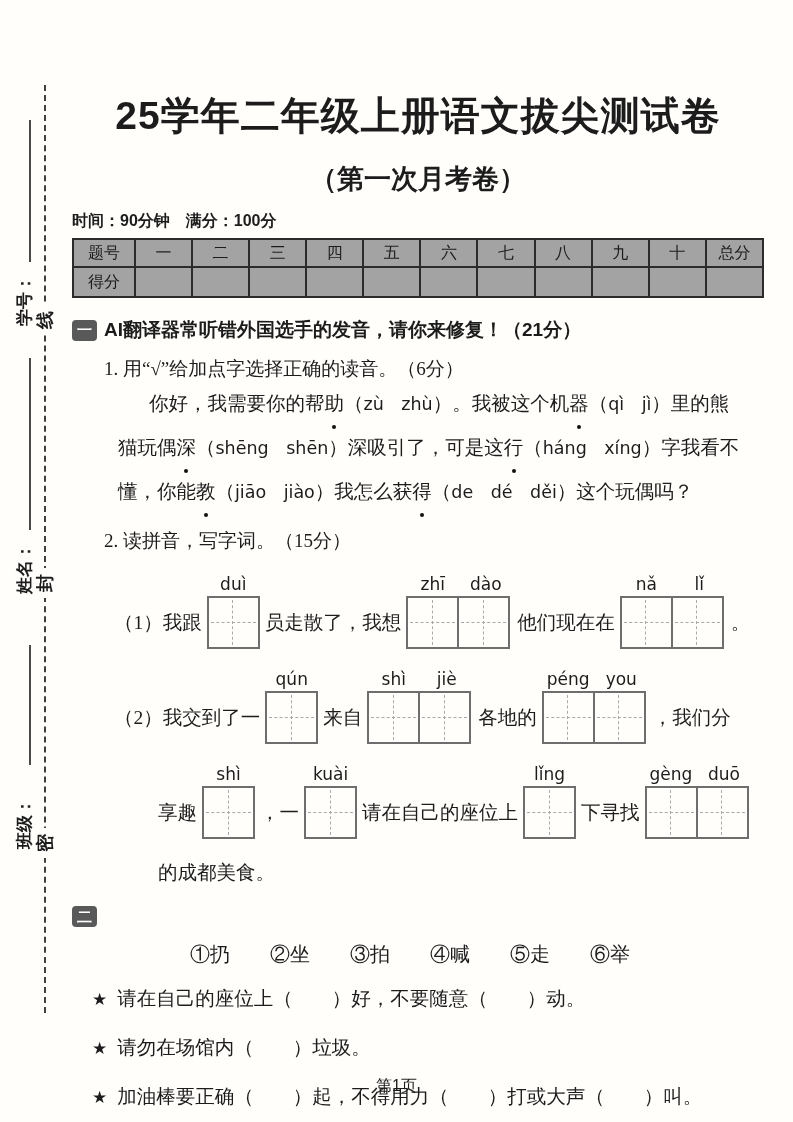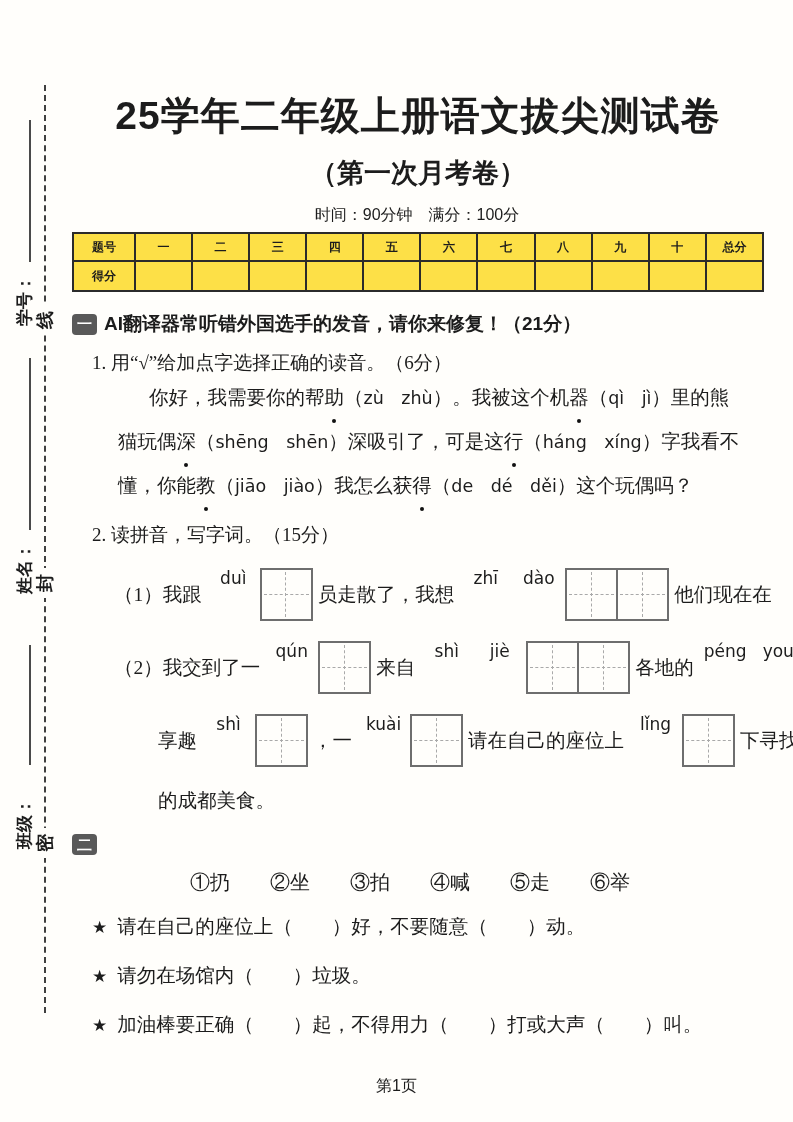--- a/index.html
+++ b/index.html
@@ -4,44 +4,44 @@
 <style>
   html,body{margin:0;padding:0;}
   body{
     width:793px;height:1122px;position:relative;overflow:hidden;
     background:#fffefb;color:#1c1c1c;
     font-family:"Liberation Sans","DejaVu Sans",sans-serif;
   }
   .content{position:absolute;left:72px;top:8px;width:692px;}
   
   .title{margin-top:86px;text-align:center;font-size:39px;font-weight:bold;letter-spacing:1px;line-height:44px;}
-  .subtitle{margin-top:20px;text-align:center;font-size:27px;font-weight:600;line-height:30px;}
-  .info{margin-top:18px;text-align:center;font-size:16px;font-weight:normal;line-height:18px;padding-right:2px;}
+  .subtitle{margin-top:26px;text-align:center;font-size:27px;font-weight:600;line-height:30px;}
+  .info{margin-top:18px;text-align:left;font-size:16px;font-weight:bold;line-height:18px;padding-right:2px;}
   
   table.score{margin-top:8px;width:100%;border-collapse:collapse;table-layout:fixed;}
-  table.score td{border:2px solid #2b2b2b;height:26px;text-align:center;font-size:12px;font-weight:bold;padding:0;background:#fde047;}
+  table.score td{border:2px solid #2b2b2b;height:26px;text-align:center;font-size:16px;font-weight:normal;padding:0;background:#a3a3a3;}
   table.score tr:last-child td{height:28px;}
   table.score td.first-col{width:60px;}
   
   .sec-header{display:flex;align-items:center;gap:7px;margin-top:20px;font-size:19px;font-weight:bold;line-height:24px;}
   .sec-icon{flex:0 0 auto;width:25px;height:21px;background:#595959;border-radius:4px;color:#fff;
             display:flex;align-items:center;justify-content:center;font-size:15px;font-weight:bold;}
-  .q-label{margin:14px 0 0 20px;font-family:"Liberation Serif","DejaVu Serif",serif;font-size:19px;line-height:26px;}
+  .q-label{margin:14px 0 0 32px;font-family:"Liberation Serif","DejaVu Serif",serif;font-size:19px;line-height:26px;}
   
   .para{margin-top:0;}
   .para-line{margin-left:46px;font-family:"Liberation Serif","DejaVu Serif",serif;font-size:19.5px;line-height:44px;white-space:nowrap;}
   .para-line.first{margin-left:77px;}
   .pin{font-family:"DejaVu Sans","Liberation Sans",sans-serif;font-size:17.5px;}
   .dotted{position:relative;display:inline-block;}
   .dotted::after{content:'';position:absolute;left:50%;margin-left:-2px;bottom:-3px;width:4px;height:4px;border-radius:50%;background:#111;}
   
   .fill-row{display:flex;align-items:flex-end;margin-top:20px;}
   .fill-row.plain .ftext{padding-bottom:0;}
   .ftext{font-family:"Liberation Serif","DejaVu Serif",serif;font-size:19.5px;line-height:27px;padding-bottom:13px;white-space:pre;}
-  .bgroup{display:inline-flex;flex-direction:row;margin:0 5px;}
+  .bgroup{display:inline-flex;flex-direction:column;margin:0 5px;}
   .pyrow{display:flex;}
   .py{width:53px;height:22px;text-align:center;font-family:"DejaVu Sans","Liberation Sans",sans-serif;font-size:17px;}
   .boxrow{display:flex;}
   .wbox{width:53px;height:53px;box-sizing:border-box;border:2px solid #6e6e6e;position:relative;background:#fffefb;}
   .wbox + .wbox{margin-left:-2px;}
   .wbox::before{content:'';position:absolute;left:2px;right:2px;top:50%;margin-top:-1px;border-top:1.5px dashed #a9a9a9;}
   .wbox::after{content:'';position:absolute;top:2px;bottom:2px;left:50%;margin-left:-1px;border-left:1.5px dashed #a9a9a9;}
   
   .options-row{display:flex;gap:40px;margin:14px 0 0 118px;font-family:"Liberation Serif","DejaVu Serif",serif;font-size:20px;line-height:26px;}
   .notices{margin-top:8px;}

